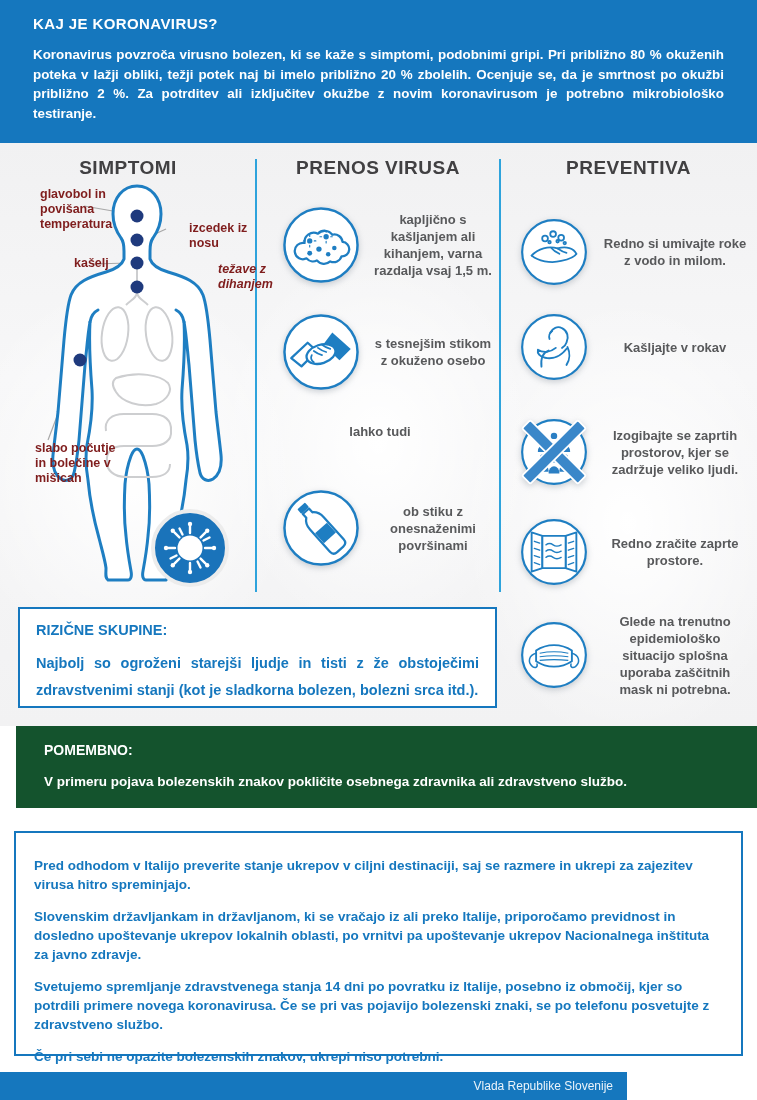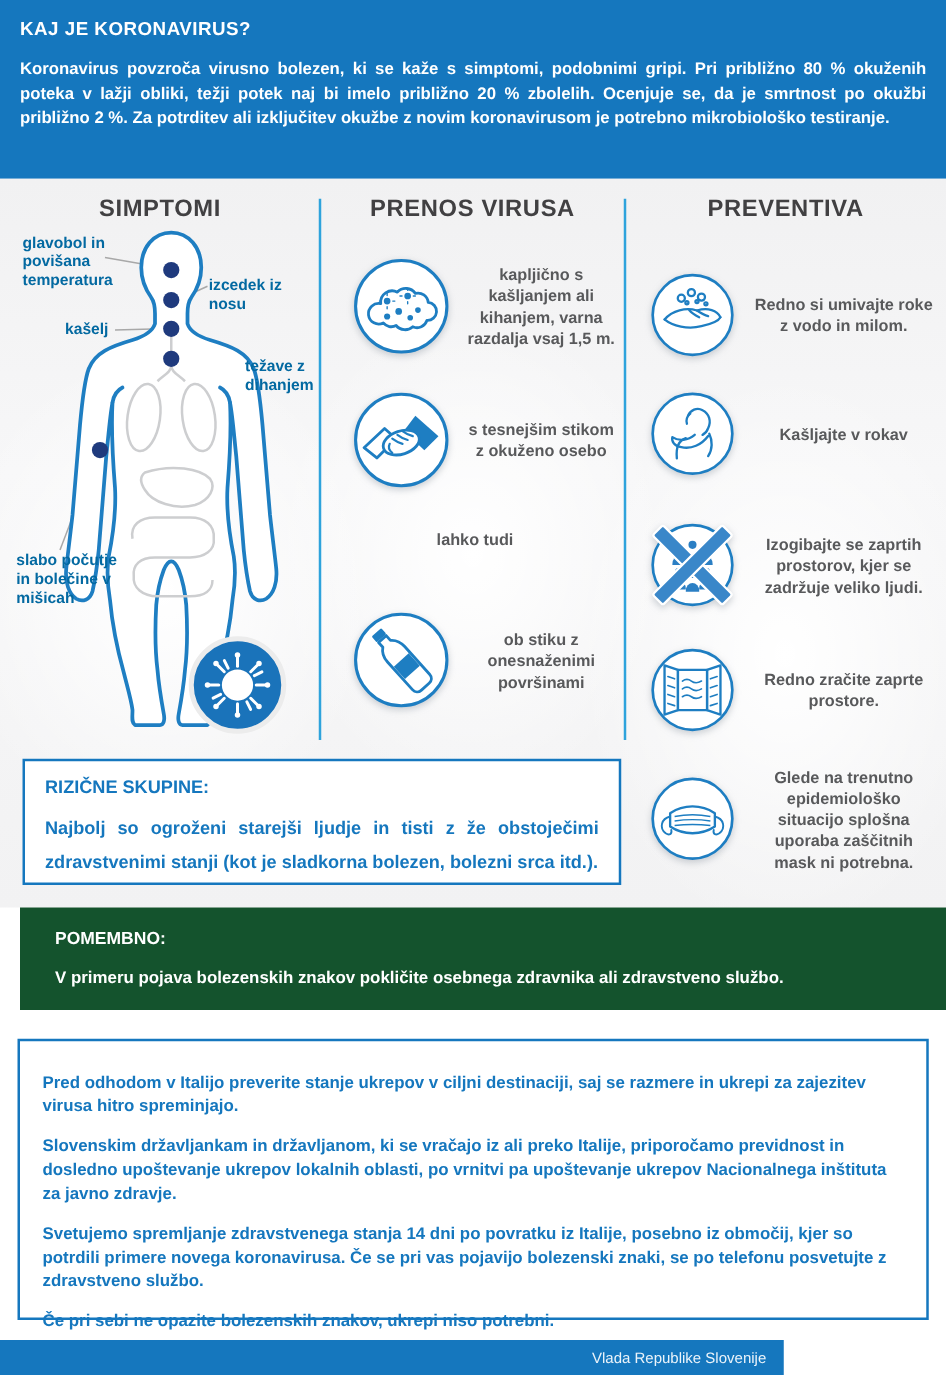--- a/index.html
+++ b/index.html
@@ -2,34 +2,34 @@
 <html><head>
 <meta charset="utf-8">
 <style>
   html,body{margin:0;padding:0;background:#ffffff;}
   *{box-sizing:border-box;}
   #poster{
     position:relative;width:757px;height:1100px;overflow:hidden;
     font-family:"Liberation Sans","DejaVu Sans",sans-serif;background:#ffffff;
   }
   
-  .hdr{position:absolute;left:0;top:0;width:757px;height:143px;background:#1577be;padding:15px 16px;}
+  .hdr{position:absolute;left:0;top:0;width:757px;height:143px;background:#1577be;padding:15px 33px;}
   .hdr-title{color:#fff;font-size:15px;font-weight:bold;letter-spacing:.4px;}
   .hdr-body{margin-top:13px;color:#fff;font-size:13.4px;font-weight:bold;line-height:19.5px;text-align:justify;}
   
   .main{position:absolute;left:0;top:143px;width:757px;height:583px;
     background:
       radial-gradient(ellipse 230px 260px at 130px 330px,#ffffff 0%,rgba(255,255,255,0) 75%),
       radial-gradient(ellipse 210px 260px at 378px 300px,#ffffff 0%,rgba(255,255,255,0) 75%),
       radial-gradient(ellipse 220px 300px at 628px 380px,#ffffff 0%,rgba(255,255,255,0) 75%),
       linear-gradient(180deg,#f1f1f2 0%,#f7f7f8 40%,#f2f2f3 100%);}
   .col-title{position:absolute;top:157px;text-align:center;font-size:19px;font-weight:bold;color:#414042;letter-spacing:.5px;}
   .vdiv{position:absolute;top:159px;width:2px;height:433px;background:#2ea3dc;}
   
-  .sym-label{position:absolute;font-size:12.5px;font-weight:bold;color:#0369a1;line-height:15px;}
+  .sym-label{position:absolute;font-size:12.5px;font-weight:bold;color:#7f1d1d;line-height:15px;margin-left:22px;}
   
   .row{position:absolute;display:flex;align-items:center;}
   .row .icon{flex:none;filter:drop-shadow(0 2.5px 3px rgba(110,120,135,.35));}
   .row-label{flex:1;text-align:center;font-size:13px;font-weight:bold;color:#58595b;line-height:17px;}
   .note{position:absolute;left:262px;top:424px;width:236px;text-align:center;
         font-size:13px;font-weight:bold;color:#58595b;}
   
   .risk{position:absolute;left:18px;top:607px;width:479px;height:101px;background:#fff;
         border:2px solid #1577be;padding:13px 16px;}
   .risk-title{color:#1577be;font-size:14.5px;font-weight:bold;}
@@ -138,21 +138,21 @@
           <circle cx="207.2" cy="415.2" r="2.2"></circle>
         <circle cx="172.8" cy="415.2" r="2.2"></circle>
           <circle cx="207.2" cy="380.8" r="2.2"></circle>
       </g>
     </g>
   </svg>
 
   <div class="sym-label" style="left:18px;top:187px;width:120px;">glavobol in povišana temperatura</div>
   <div class="sym-label" style="left:167px;top:221px;width:85px;">izcedek iz nosu</div>
   <div class="sym-label" style="left:52px;top:256px;width:60px;">kašelj</div>
-  <div class="sym-label" style="left:196px;top:286px;width:62px;">težave z dihanjem</div>
+  <div class="sym-label" style="left:196px;top:262px;width:62px;font-style:italic;">težave z dihanjem</div>
   <div class="sym-label" style="left:13px;top:441px;width:92px;">slabo počutje in bolečine v mišicah</div>
 
   <div class="row" style="left:282px;top:204px;width:212px;height:82px;gap:12px;">
     <svg class="icon" width="78" height="78" viewBox="0 0 76 76">
       <circle cx="38" cy="38" r="35.6" fill="#fff" stroke="#1e7ec2" stroke-width="2.4"></circle>
       <path d="M24,51 a8,8 0 1 1 -2,-15 a9,9 0 0 1 13,-9 a9,9 0 0 1 14,1 a8,8 0 0 1 10,7 a7,7 0 1 1 -1,14 a8,8 0 0 1 -11,5 a9,9 0 0 1 -13,-1 a8,8 0 0 1 -10,-2 z" fill="#fff" stroke="#1e7ec2" stroke-width="2.2" stroke-linejoin="round"></path>
       <g fill="#1e7ec2">
         <circle cx="27" cy="34" r="2.6"></circle>
           <circle cx="43" cy="30" r="2.6"></circle>
           <circle cx="51" cy="41" r="2.2"></circle>

